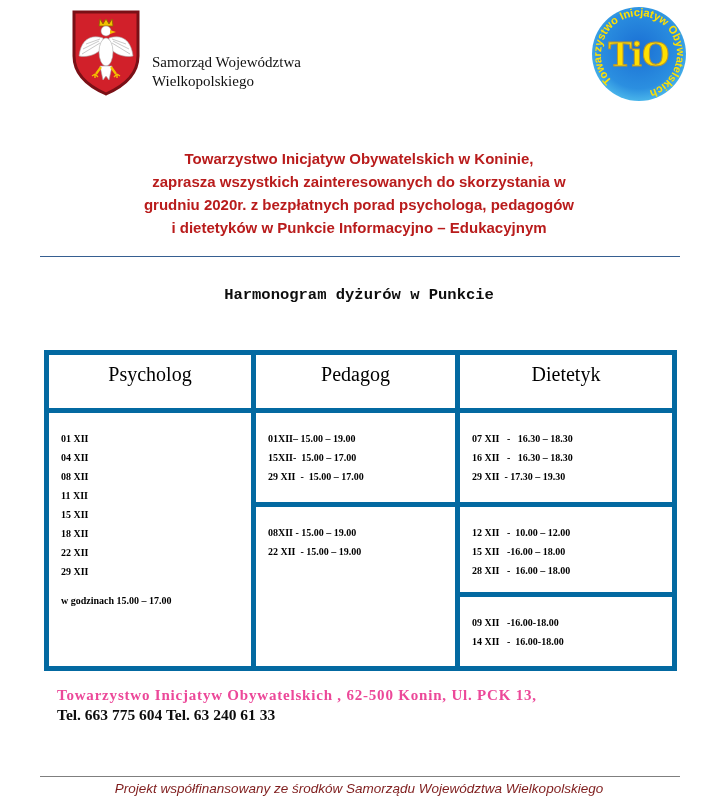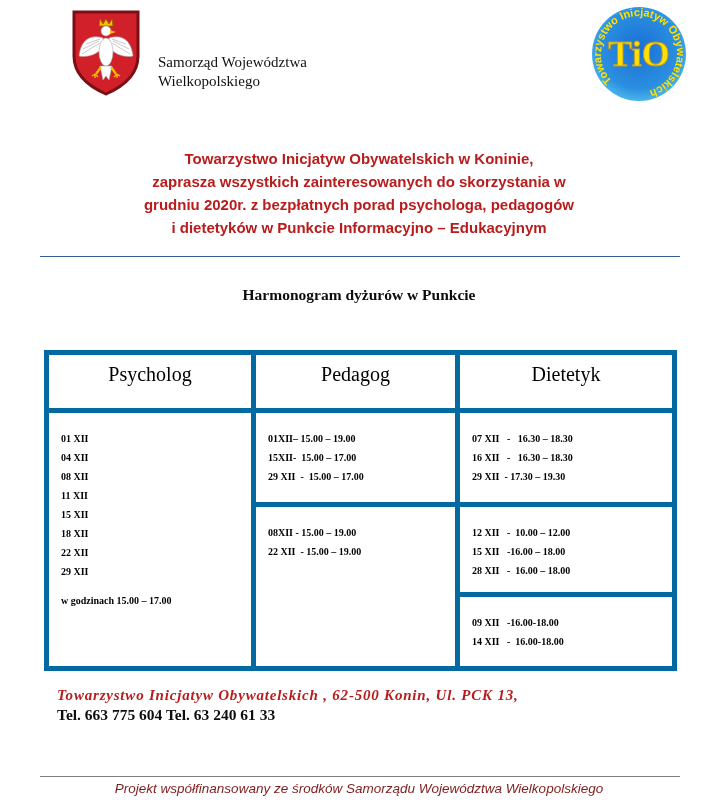--- a/index.html
+++ b/index.html
@@ -3,44 +3,44 @@
 <meta charset="utf-8">
 <style>
   * { margin:0; padding:0; box-sizing:border-box; }
   html,body { background:#ffffff; }
   .page {
     position:relative; width:718px; height:803px; background:#ffffff;
     font-family:"Liberation Serif", serif; color:#000; overflow:hidden;
   }
   
   .coa { position:absolute; left:70px; top:10px; width:72px; height:86px; }
-  .org-left { position:absolute; left:158px; top:53px; font-size:15px; line-height:19px;
+  .org-left { position:absolute; left:152px; top:53px; font-size:15px; line-height:19px;
               font-family:"Liberation Serif", serif; color:#111; }
   .tio-logo { position:absolute; left:589px; top:4px; width:100px; height:100px; }
   
   .intro { position:absolute; left:59px; top:147px; width:600px; text-align:center;
            font-family:"Liberation Sans", sans-serif; font-weight:bold; font-size:15px;
            line-height:23px; color:#b91c1c; }
   .rule-blue { position:absolute; left:40px; top:256px; width:640px; height:1px; background:#365f91; }
   .sched-title { position:absolute; left:0; top:286px; width:718px; text-align:center;
-                 font-family:Liberation Serif, serif; font-weight:bold; font-size:15.5px; color:#0d0d0d; }
+                 font-family:Liberation Mono, monospace; font-weight:bold; font-size:15.5px; color:#0d0d0d; }
   
   .sched-table { position:absolute; left:44px; top:350px; border-collapse:collapse;
                  table-layout:fixed; }
   .sched-table th, .sched-table td { border:5px solid #0369a1; vertical-align:top; }
   .sched-table { border:2px solid #000; }
   .sched-table th { font-family:"Liberation Serif", serif; font-weight:normal; font-size:20px;
                     text-align:center; padding-top:8px; vertical-align:top; }
   .sched-table td { font-family:"Liberation Serif", serif; font-weight:bold; font-size:10px;
                     line-height:19px; padding:16px 6px 6px 12px; }
   .cellline, .cell-list > div { white-space:pre; }
   .hours-note { margin-top:10px; white-space:pre; }
   
   .addr { position:absolute; left:57px; top:687px; font-family:"Liberation Serif", serif;
-          font-weight:bold; font-style:italic; font-size:15px; letter-spacing:0.8px; color:#b91c1c; }
+          font-weight:bold; font-size:15px; letter-spacing:0.8px; color:#ec4899; }
   .phones { position:absolute; left:57px; top:706px; font-family:"Liberation Serif", serif;
             font-weight:bold; font-size:15.5px; color:#0d0d0d; }
   .rule-gray { position:absolute; left:40px; top:776px; width:640px; height:1px; background:#7f7f7f; }
   .proj-note { position:absolute; left:0; top:781px; width:718px; text-align:center;
                font-family:"Liberation Sans", sans-serif; font-style:italic; font-size:13.5px; color:#7f1d1d; }
 </style>
 </head>
 <body>
 
 <div class="page">

